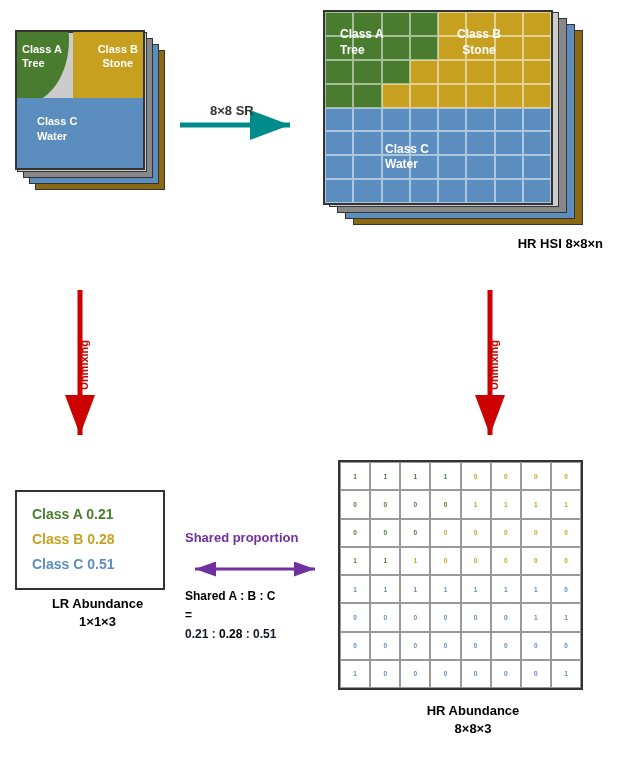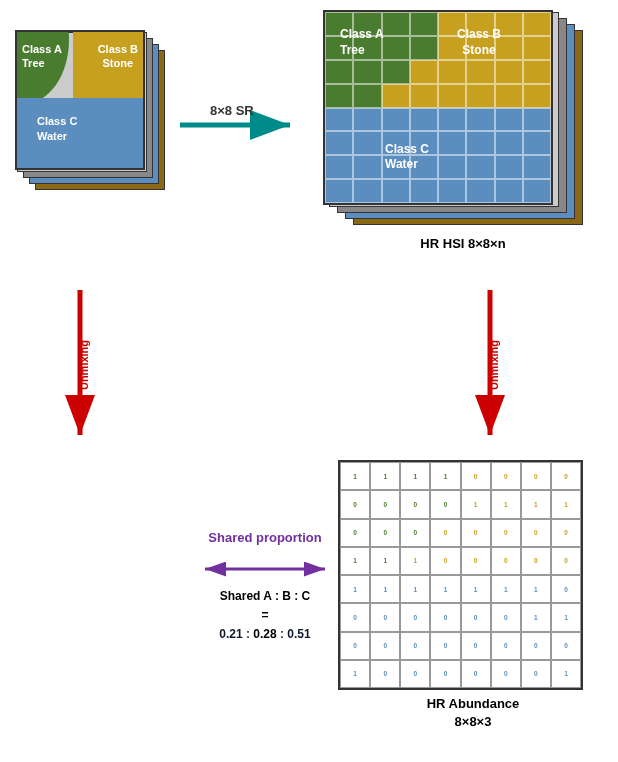--- a/index.html
+++ b/index.html
@@ -188,21 +188,21 @@
       position: absolute;
       left: 60px; bottom: 30px;
       color: white;
       font-size: 12px;
       font-weight: bold;
       line-height: 1.3;
       z-index: 10;
     }
 
     .hr-hsi-title {
-      text-align: center;
+      text-align: right;
       font-size: 13px;
       font-weight: bold;
       margin-top: 5px;
       line-height: 1.4;
     }
 
     
     .lr-abundance-container {
       position: absolute;
       left: 15px;
@@ -228,21 +228,20 @@
       margin-top: 5px;
       line-height: 1.4;
     }
 
     
     .shared-section {
       position: absolute;
       left: 185px;
       top: 530px;
       width: 160px;
-      text-align: center;
     }
 
     .shared-title {
       font-size: 13px;
       font-weight: bold;
       color: #7030A0;
       line-height: 1.3;
       margin-bottom: 8px;
     }
 
@@ -283,21 +282,21 @@
     .ab-1-green { color: #4a7c2f; }
     .ab-0-gold { color: #c8a020; }
     .ab-1-gold { color: #c8a020; }
     .ab-0-blue { color: #5B8DBE; }
     .ab-1-blue { color: #5B8DBE; }
 
     .hr-abundance-title {
       font-size: 13px;
       font-weight: bold;
       text-align: center;
-      margin-top: 5px;
+      margin-top: 12px;
       line-height: 1.4;
     }
 
     
     .arrow-svg {
       position: absolute;
       pointer-events: none;
     }
   </style>
 </head>
@@ -445,20 +444,31 @@
   <svg class="arrow-svg" style="left:460px;top:285px;width:60px;height:170px;">
     <defs>
       <marker id="arrowhead-red-r" markerWidth="8" markerHeight="6" refX="8" refY="3" orient="auto">
         <polygon points="0 0, 8 3, 0 6" fill="#cc0000"></polygon>
       </marker>
     </defs>
     <line x1="30" y1="5" x2="30" y2="150" stroke="#cc0000" stroke-width="5" marker-end="url(#arrowhead-red-r)"></line>
     <text x="38" y="80" font-size="11" font-weight="bold" fill="#cc0000" transform="rotate(-90,38,80)" text-anchor="middle">Unmixing</text>
   </svg>
 
+  <div class="lr-abundance-container">
+    <div class="abundance-box">
+      <div class="class-a-label">Class A 0.21</div>
+      <div class="class-b-label">Class B 0.28</div>
+      <div class="class-c-label">Class C 0.51</div>
+    </div>
+    <div class="abundance-title">
+      <span>LR Abundance</span><br>
+      <span>1×1×3</span>
+    </div>
+  </div>
 
   <div class="shared-section">
     <div class="shared-title">
       <span>Shared proportion</span>
     </div>
     
     <svg width="140" height="28">
       <defs>
         <marker id="arrowhead-purple-left" markerWidth="7" markerHeight="5" refX="0" refY="2.5" orient="auto">
           <polygon points="7 0, 0 2.5, 7 5" fill="#7030A0"></polygon>

